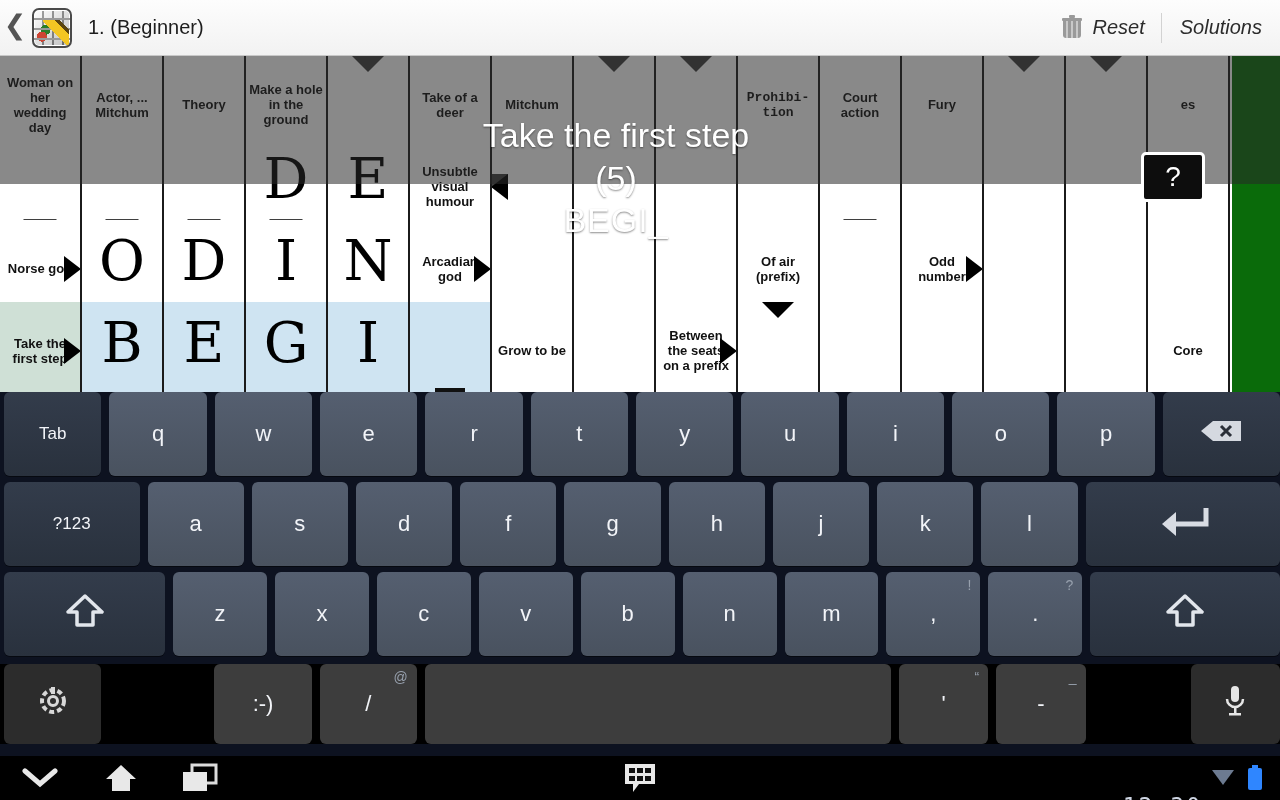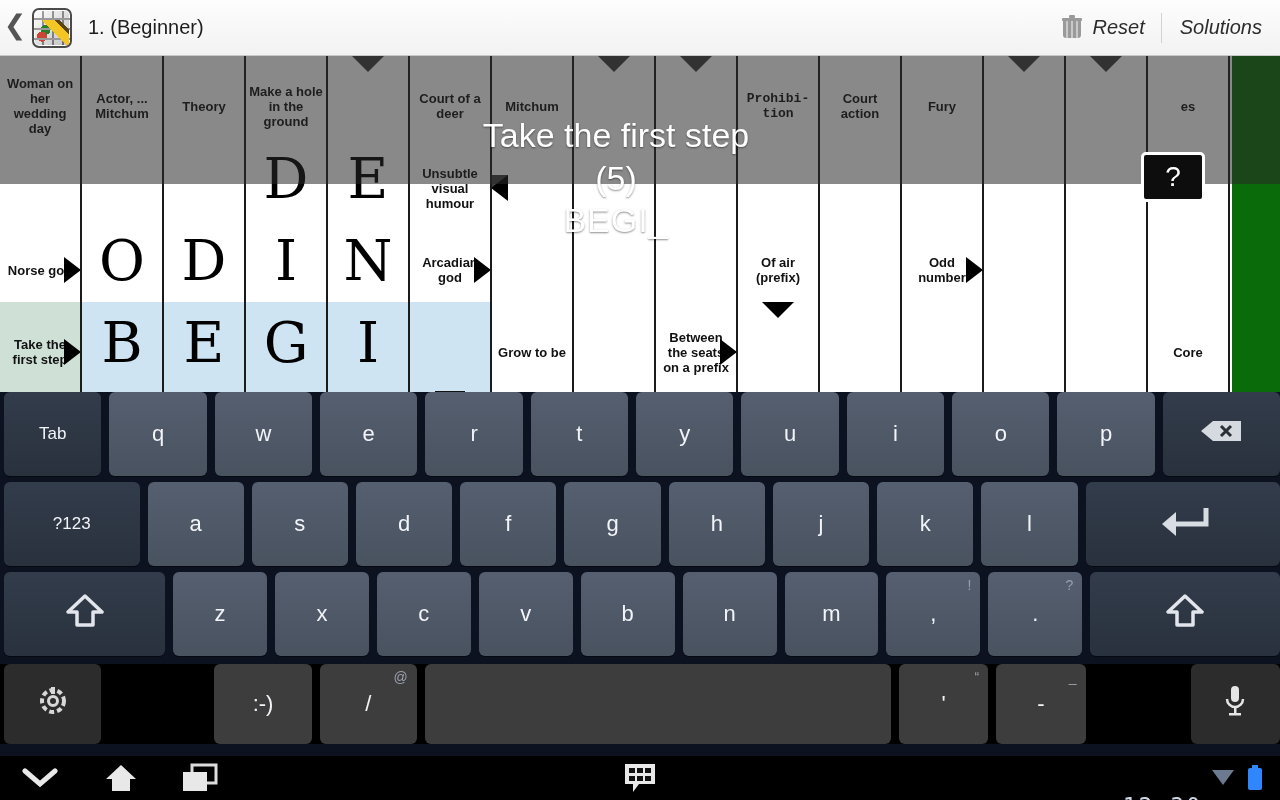--- a/index.html
+++ b/index.html
@@ -49,21 +49,21 @@
   #solutions-btn{ padding:0 18px 0 18px; height:56px; display:flex; align-items:center; }
 
   
   #board{
     position:absolute; left:0; top:56px; width:1280px; height:336px;
     background:#fff; overflow:hidden;
   }
   #grid{ position:absolute; left:0; top:0; }
   .cell{
     position:absolute; width:82px; height:104px;
-    border-right:2px solid #1b1b1b; border-bottom:4px solid #ec4899;
+    border-right:2px solid #1b1b1b; border-bottom:7px solid #ec4899;
     background:#fff; overflow:hidden;
   }
   .cell.clue{ display:flex; align-items:center; justify-content:center; text-align:center; }
   .cell .clue-txt{ font-size:13px; line-height:15px; color:#111; font-weight:bold; padding:0 3px; }
   .cell .letter{ font-size:56px; line-height:82px; text-align:center; width:100%; color:#000; font-family:"DejaVu Serif", serif; }
   .cell.hl{ background:#cfe4f2; }
   .cell.hlclue{ background:#cfe0d6; }
   
   .ar{ position:absolute; }
   .ar-r{ right:-1px; top:50%; transform:translateY(-50%);
@@ -158,21 +158,21 @@
       <div class="cell clue" style="left: 164px; top: 0px;">
         <span class="clue-txt">Theory</span>
       </div>
       <div class="cell clue" style="left: 246px; top: 0px;">
         <span class="clue-txt">Make a hole in the ground</span>
       </div>
       <div class="cell" style="left: 328px; top: 0px;">
         <div class="ar ar-dt" style="border-top-color: rgb(63, 63, 63);"></div>
       </div>
       <div class="cell clue" style="left: 410px; top: 0px;">
-        <span class="clue-txt">Court of a deer</span>
+        <span class="clue-txt">Take of a deer</span>
       </div>
       <div class="cell clue" style="left: 492px; top: 0px;">
         <span class="clue-txt">Mitchum</span>
       </div>
       <div class="cell" style="left: 574px; top: 0px;">
         <div class="ar ar-dt" style="border-top-color: rgb(63, 63, 63);"></div>
       </div>
       <div class="cell" style="left: 656px; top: 0px;">
         <div class="ar ar-dt" style="border-top-color: rgb(63, 63, 63);"></div>
       </div>

